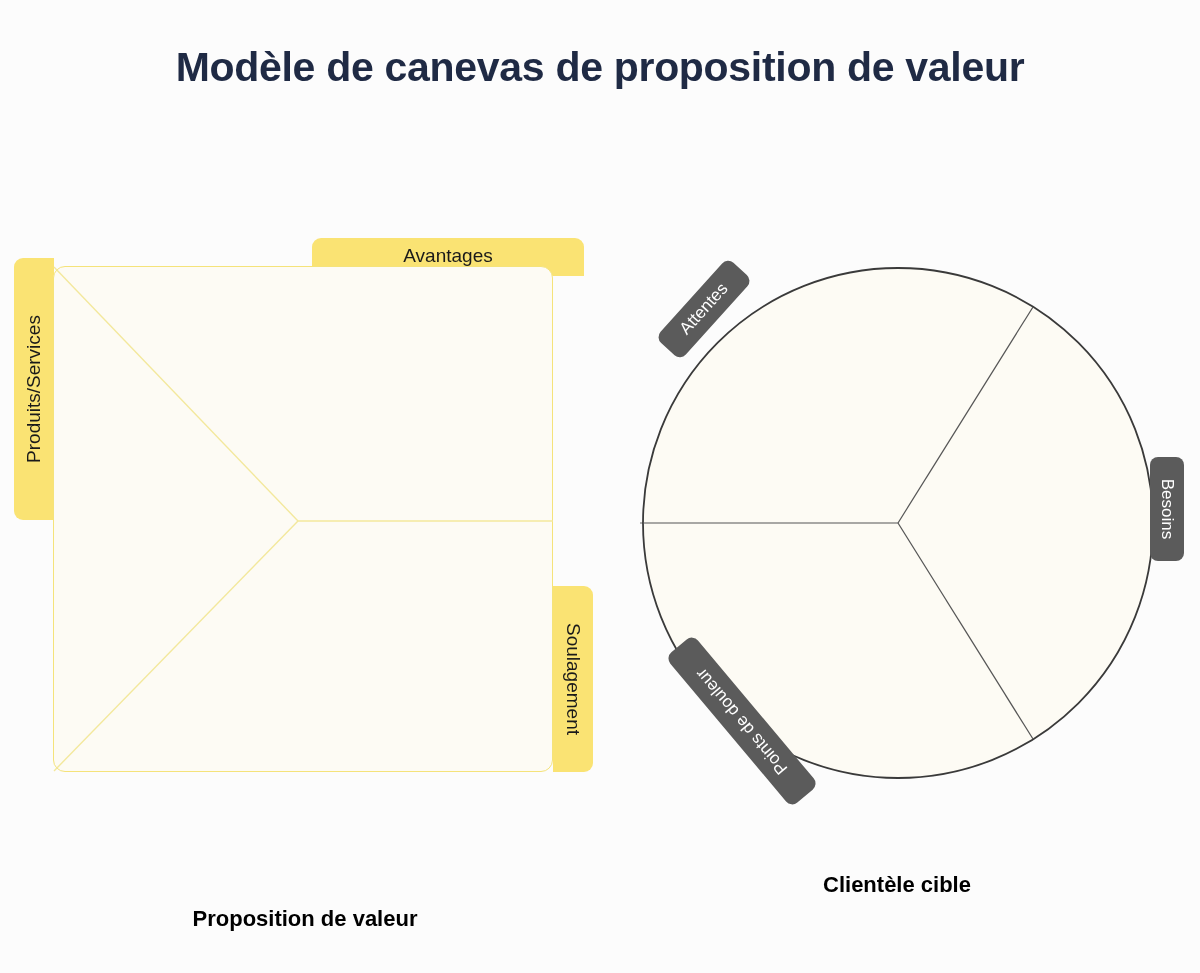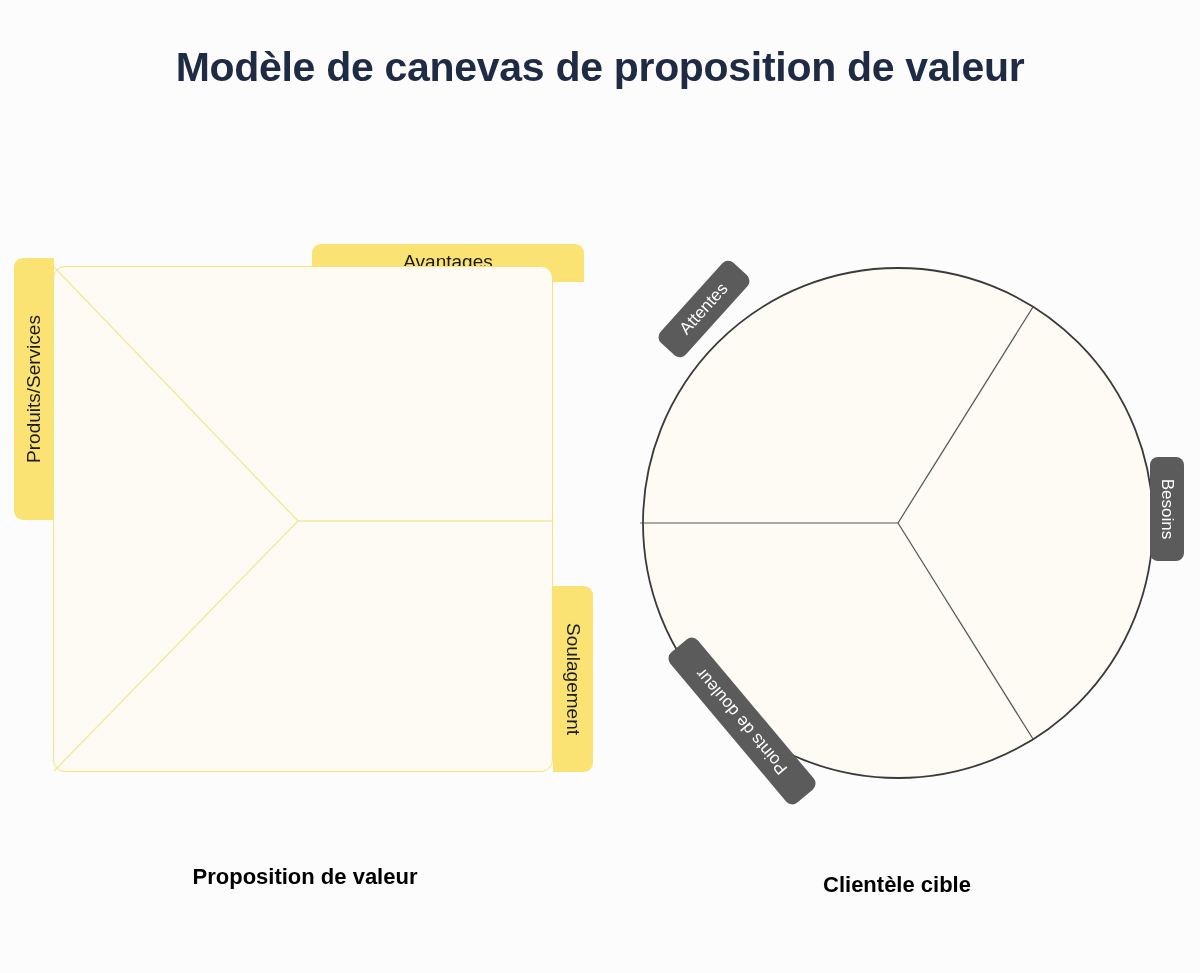--- a/index.html
+++ b/index.html
@@ -66,21 +66,21 @@
     color: #1a1a1a;
     font-size: 19px;
     display: flex;
     align-items: center;
     justify-content: center;
     box-sizing: border-box;
   }
 
   .tab-avantages {
     left: 312px;
-    top: 244px;
+    top: 238px;
     width: 272px;
     height: 38px;
     border-radius: 9px 9px 0 0;
     padding-bottom: 2px;
   }
 
   .tab-produits {
     left: 14px;
     top: 258px;
     width: 40px;
@@ -155,21 +155,21 @@
   }
 
   
   .caption {
     position: absolute;
     font-size: 22px;
     font-weight: bold;
     color: #000000;
     text-align: center;
   }
-  .caption-left  { left: 105px; top: 864px; width: 400px; }
+  .caption-left  { left: 105px; top: 906px; width: 400px; }
   .caption-right { left: 697px; top: 872px; width: 400px; }
 </style>
 </head>
 <body>
 
 <div id="canvas">
 
   <div class="page-title">Modèle de canevas de proposition de valeur</div>
 
   <div class="tab tab-produits">

